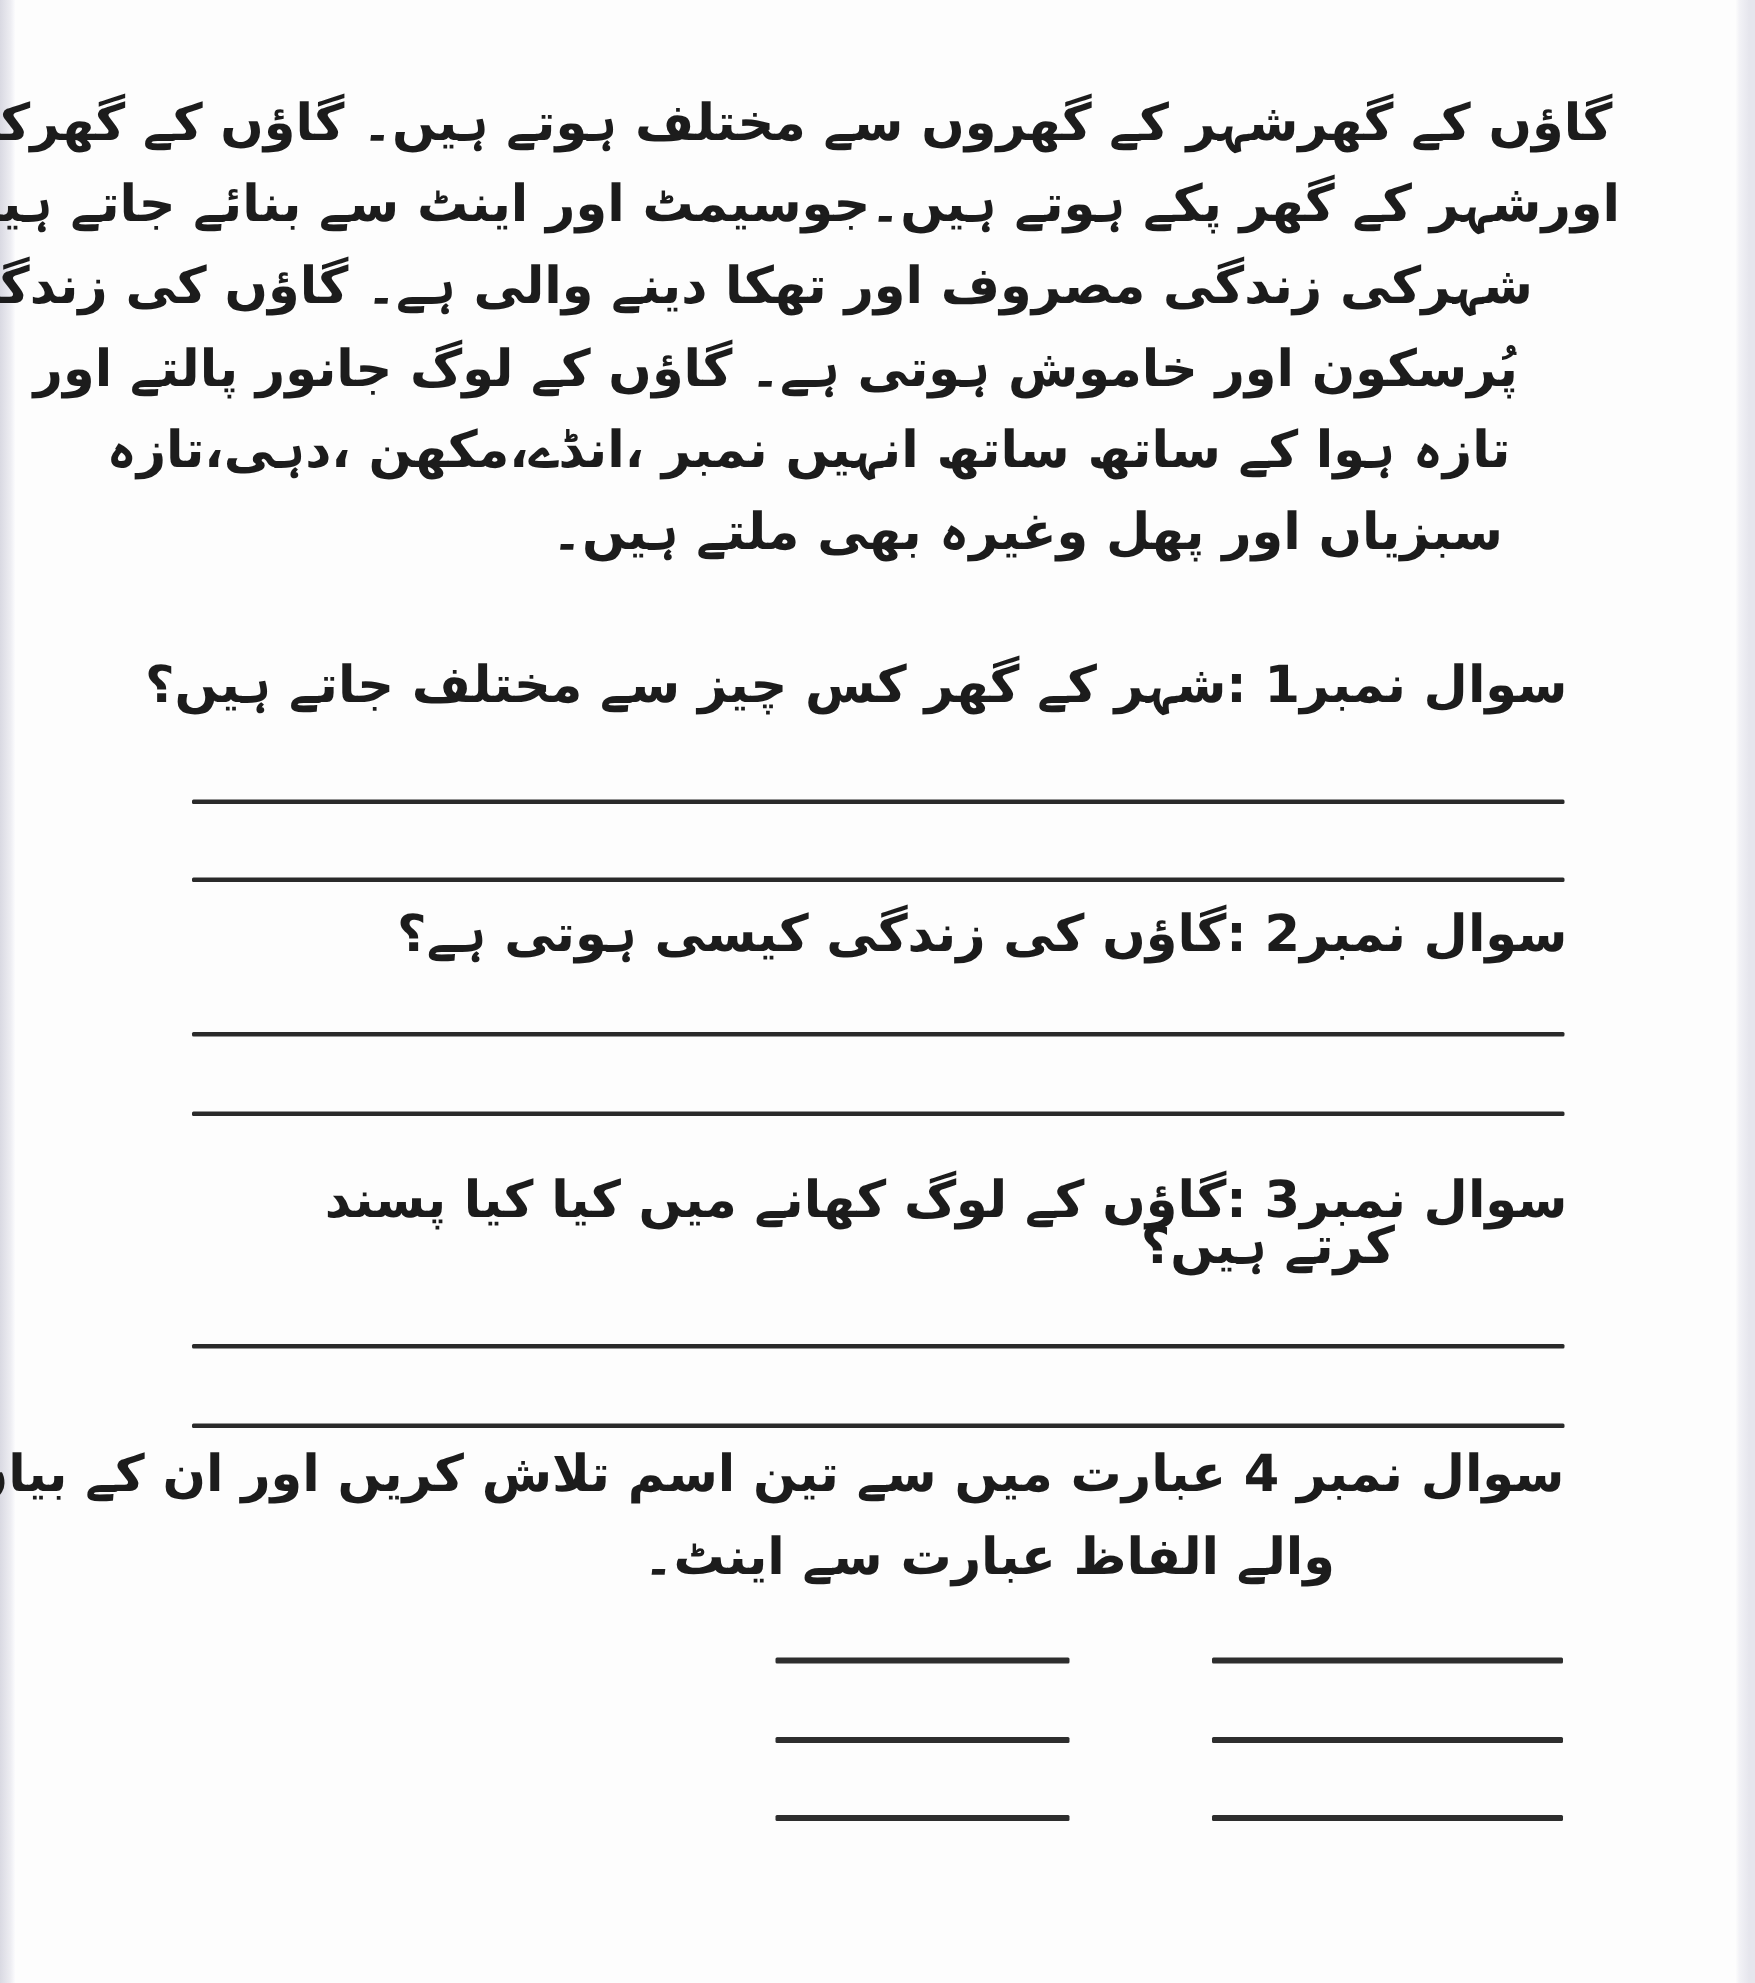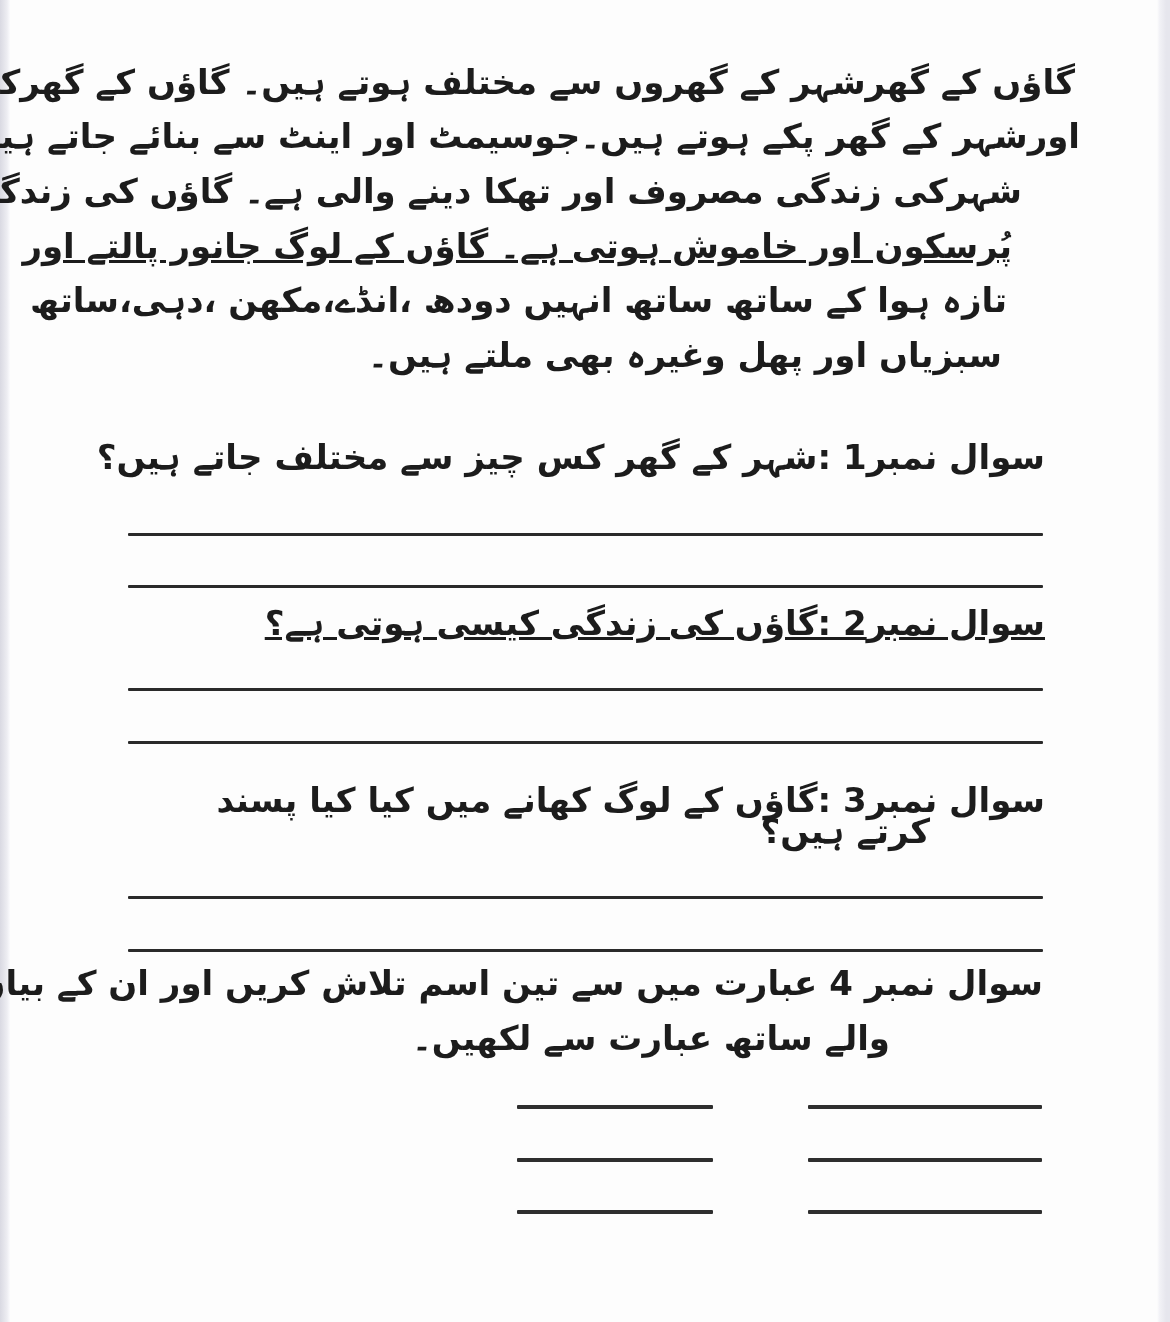--- a/index.html
+++ b/index.html
@@ -49,26 +49,26 @@
   .blank {
     position: absolute;
     height: 4px;
     background: #2e2e2e;
     border-radius: 1px;
   }
   
   .p1 { top: 58px;  right: 95px;  }
   .p2 { top: 112px; right: 90px;  }
   .p3 { top: 167px; right: 148px; }
-  .p4 { top: 222px; right: 158px; text-decoration: underline; }
+  .p4 { top: 222px; right: 158px; }
   .p5 { top: 276px; right: 163px; }
   .p6 { top: 331px; right: 168px; margin-left: 32px; }
   
   .q1h  { top: 433px;  right: 125px; }
-  .q2h  { top: 599px;  right: 125px; text-decoration: underline; }
+  .q2h  { top: 599px;  right: 125px; }
   .q3h1 { top: 752px;  right: 125px; margin-top: 24px; }
   .q3h2 { top: 807px;  right: 240px; margin-left: 21px; }
   .q4h1 { top: 959px;  right: 127px; }
   .q4h2 { top: 1014px; right: 280px; }
   
   .rule.full { left: 128px; width: 915px; }
   .r1 { top: 533px; }
   .r2 { top: 585px; }
   .r3 { top: 688px; }
   .r4 { top: 741px; }
@@ -85,39 +85,39 @@
 <body>
 
 <div class="page-edge left"></div>
 <div class="page-edge right"></div>
 
 <div>
   <div class="txt p1">گاؤں کے گھرشہر کے گھروں سے مختلف ہوتے ہیں۔ گاؤں کے گھرکچے</div>
   <div class="txt p2">اورشہر کے گھر پکے ہوتے ہیں۔جوسیمٹ اور اینٹ سے بنائے جاتے ہیں۔</div>
   <div class="txt p3">شہرکی زندگی مصروف اور تھکا دینے والی ہے۔ گاؤں کی زندگی</div>
   <div class="txt p4">پُرسکون اور خاموش ہوتی ہے۔ گاؤں کے لوگ جانور پالتے اور</div>
-  <div class="txt p5">تازہ ہوا کے ساتھ ساتھ انہیں دودھ ،انڈے،مکھن ،دہی،ساتھ</div>
+  <div class="txt p5">تازہ ہوا کے ساتھ ساتھ انہیں نمبر ،انڈے،مکھن ،دہی،تازہ</div>
   <div class="txt p6">سبزیاں اور پھل وغیرہ بھی ملتے ہیں۔</div>
 </div>
 
 <div class="txt q1h">سوال نمبر1  :شہر کے گھر کس چیز سے مختلف جاتے ہیں؟</div>
 <div class="rule full r1"></div>
 <div class="rule full r2"></div>
 
 <div class="txt q2h">سوال نمبر2  :گاؤں کی زندگی کیسی ہوتی ہے؟</div>
 <div class="rule full r3"></div>
 <div class="rule full r4"></div>
 
 <div class="txt q3h1">سوال نمبر3  :گاؤں کے لوگ کھانے میں کیا کیا پسند</div>
 <div class="txt q3h2">کرتے ہیں؟</div>
 <div class="rule full r5"></div>
 <div class="rule full r6"></div>
 
 <div class="txt q4h1">سوال نمبر 4 عبارت میں سے تین اسم تلاش کریں اور ان کے بیان کرنے</div>
-<div class="txt q4h2">والے ساتھ عبارت سے لکھیں۔</div>
+<div class="txt q4h2">والے الفاظ عبارت سے اینٹ۔</div>
 
 <div>
   <div class="blank colL row1"></div>
   <div class="blank colR row1"></div>
   <div class="blank colL row2"></div>
   <div class="blank colR row2"></div>
   <div class="blank colL row3"></div>
   <div class="blank colR row3"></div>
 </div>
 

